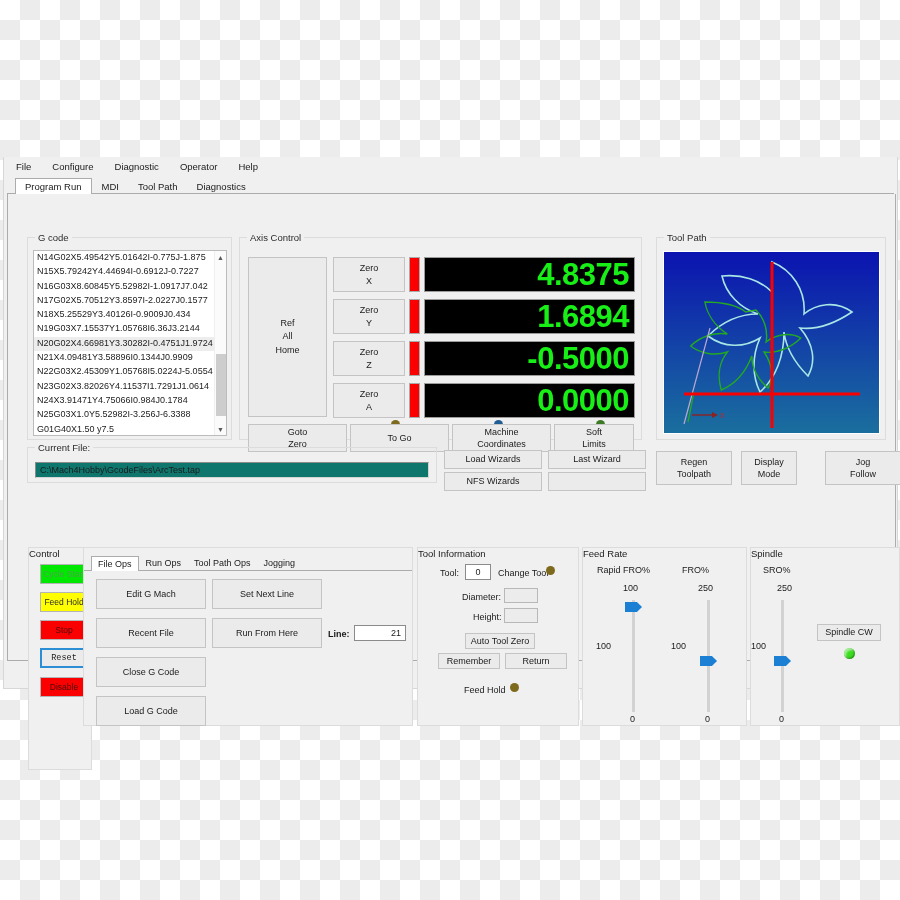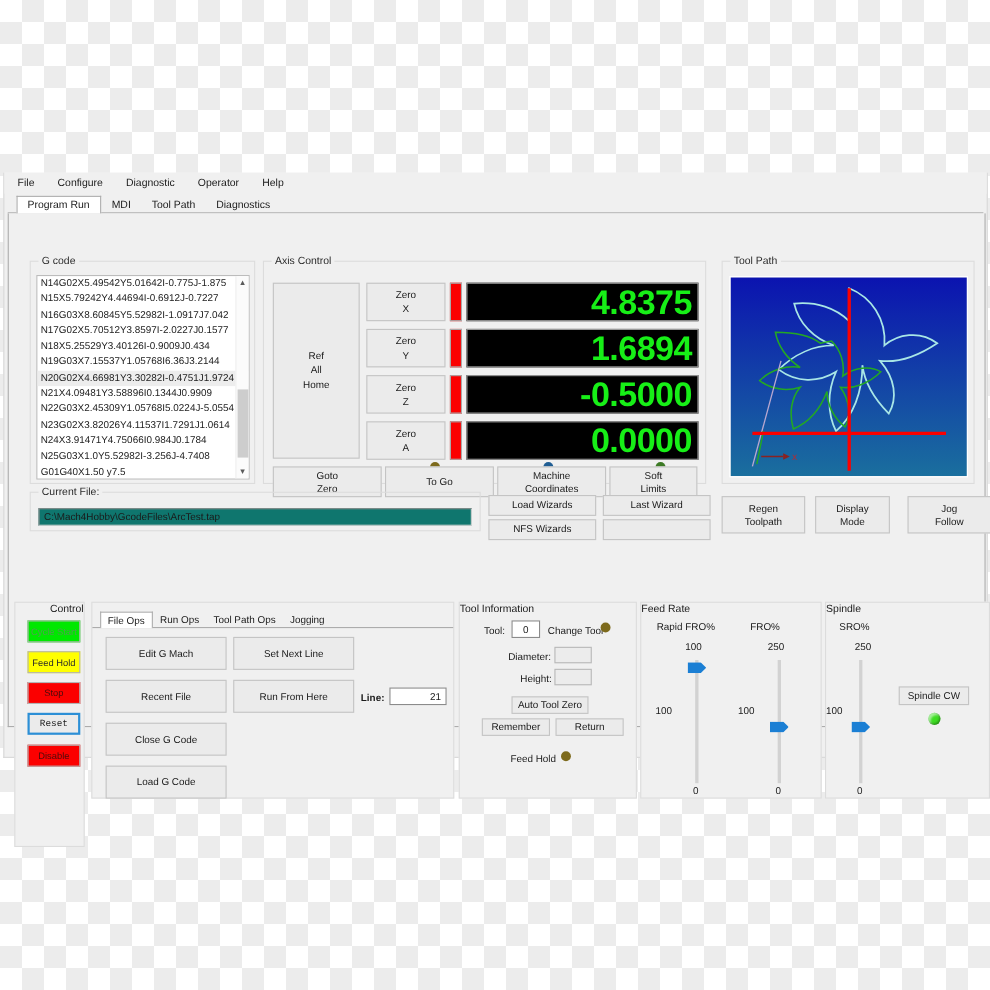--- a/index.html
+++ b/index.html
@@ -244,21 +244,21 @@
     color: #1a1a1a;
   }
 
   
   .panel-sep {
     position: absolute;
     background: #f0f0f0;
     border: 1px solid #dcdcdc;
   }
 
-  #control-panel { left: 5px; top: 353px; width: 64px; height: 223px; text-align: right; }
+  #control-panel { left: 20px; top: 353px; width: 64px; height: 223px; }
   .ctlbtn {
     position: absolute;
     left: 11px;
     width: 48px; height: 20px;
     border: 1px solid #b4b4b4;
     display: flex; align-items: center; justify-content: center;
     font-size: 8.5px;
   }
 
   #fileops-panel { left: 75px; top: 353px; width: 330px; height: 179px; }
@@ -350,21 +350,21 @@
         <div class="gcode-line">N15X5.79242Y4.44694I-0.6912J-0.7227</div>
         <div class="gcode-line">N16G03X8.60845Y5.52982I-1.0917J7.042</div>
         <div class="gcode-line">N17G02X5.70512Y3.8597I-2.0227J0.1577</div>
         <div class="gcode-line">N18X5.25529Y3.40126I-0.9009J0.434</div>
         <div class="gcode-line">N19G03X7.15537Y1.05768I6.36J3.2144</div>
         <div class="gcode-line sel">N20G02X4.66981Y3.30282I-0.4751J1.9724</div>
         <div class="gcode-line">N21X4.09481Y3.58896I0.1344J0.9909</div>
         <div class="gcode-line">N22G03X2.45309Y1.05768I5.0224J-5.0554</div>
         <div class="gcode-line">N23G02X3.82026Y4.11537I1.7291J1.0614</div>
         <div class="gcode-line">N24X3.91471Y4.75066I0.984J0.1784</div>
-        <div class="gcode-line">N25G03X1.0Y5.52982I-3.256J-4.7408</div>
+        <div class="gcode-line">N25G03X1.0Y5.52982I-3.256J-6.3388</div>
         <div class="gcode-line">G01G40X1.50 y7.5</div>
 
         <div class="vscroll">
           <div class="arrow">▲</div>
           <div class="thumb"></div>
           <div class="arrow dn">▼</div>
         </div>
       </div>
     </div>
 
@@ -498,21 +498,21 @@
     <div class="btn" style="left:540px; top:256px; width:98px; height:19px;">Last Wizard</div>
     <div class="btn" style="left:436px; top:278px; width:98px; height:19px;">NFS Wizards</div>
     <div class="btn" style="left:540px; top:278px; width:98px; height:19px;"></div>
 
     <div class="btn" style="left:648px; top:257px; width:76px; height:34px;">
       <div>
         <div>Regen</div>
         <div>Toolpath</div>
       </div>
     </div>
-    <div class="btn" style="left:733px; top:257px; width:68px; height:34px;text-align:center;">
+    <div class="btn" style="left:733px; top:257px; width:56px; height:34px;text-align:center;">
       <div>
         <div>Display</div>
         <div>Mode</div>
       </div>
     </div>
     <div class="btn" style="left:817px; top:257px; width:76px; height:34px;">
       <div>
         <div>Jog</div>
         <div>Follow</div>
       </div>

